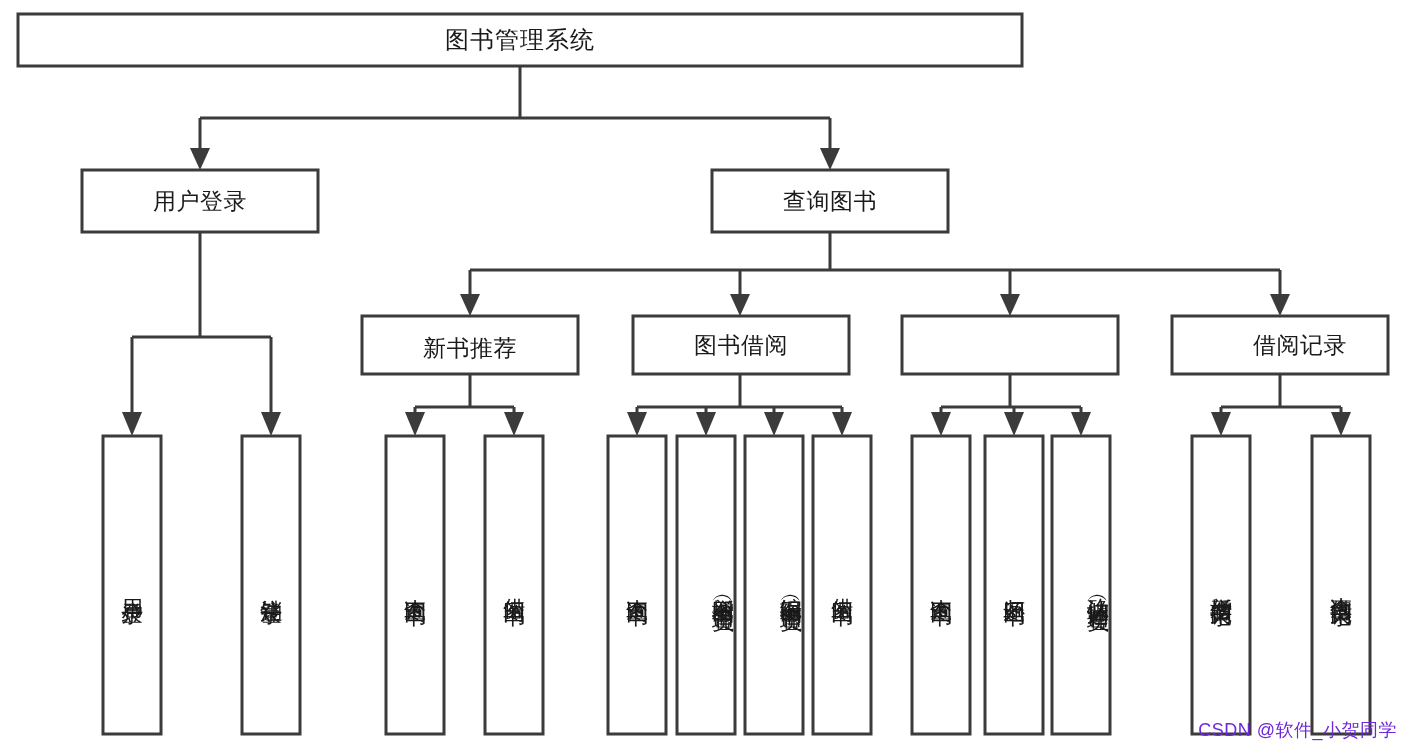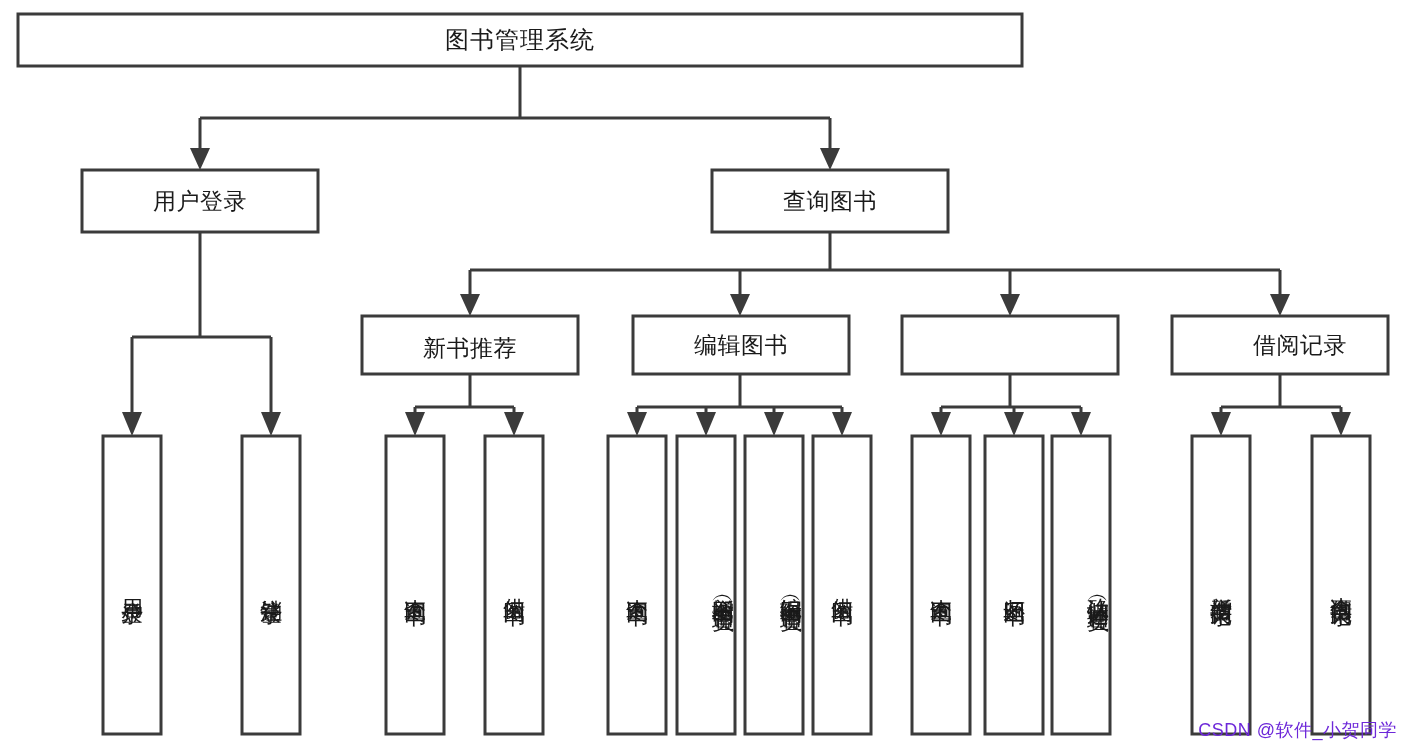--- a/index.html
+++ b/index.html
@@ -155,21 +155,21 @@
     <polygon class="arrow-head" points="1211,412 1231,412 1221,436"></polygon>
     <polygon class="arrow-head" points="1331,412 1351,412 1341,436"></polygon>
   </svg>
 
   <div class="node-label label-title" style="left:18px; top:14px; width:1004px; height:52px;">图书管理系统</div>
 
   <div class="node-label label-h" style="left:82px; top:170px; width:236px; height:62px;">用户登录</div>
   <div class="node-label label-h" style="left:712px; top:170px; width:236px; height:62px;">查询图书</div>
 
   <div class="node-label label-h" style="left:362px; top:316px; width:216px; height:64px;">新书推荐</div>
-  <div class="node-label label-h" style="left:633px; top:316px; width:216px; height:58px;">编辑图书</div>
+  <div class="node-label label-h" style="left:633px; top:316px; width:216px; height:58px;">图书借阅</div>
   <div class="node-label label-h" style="left:1172px; top:316px; width:256px; height:58px;">借阅记录</div>
 
   <div class="node-label label-v v-mid" style="left:103px; top:436px; width:58px; height:298px;">用户登录</div>
   <div class="node-label label-v v-mid" style="left:242px; top:436px; width:58px; height:298px;">注销登录</div>
 
   <div class="node-label label-v v-mid" style="left:386px; top:436px; width:58px; height:298px;">查询图书</div>
   <div class="node-label label-v v-mid" style="left:485px; top:436px; width:58px; height:298px;">借阅图书</div>
 
   <div class="node-label label-v v-mid" style="left:608px; top:436px; width:58px; height:298px;">查询图书</div>
   <div class="node-label label-v v-top" style="left:677px; top:436px; width:58px; height:298px;">新增图书（管理员）</div>

